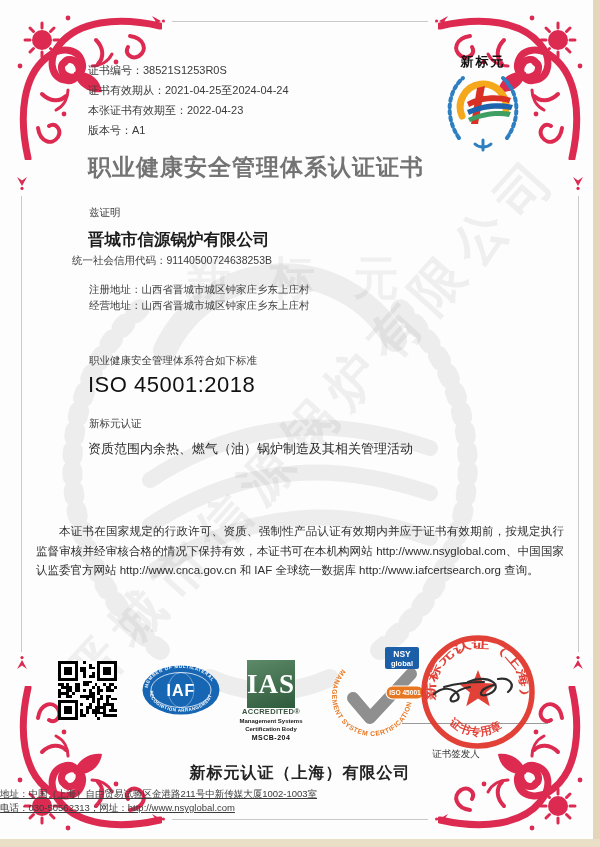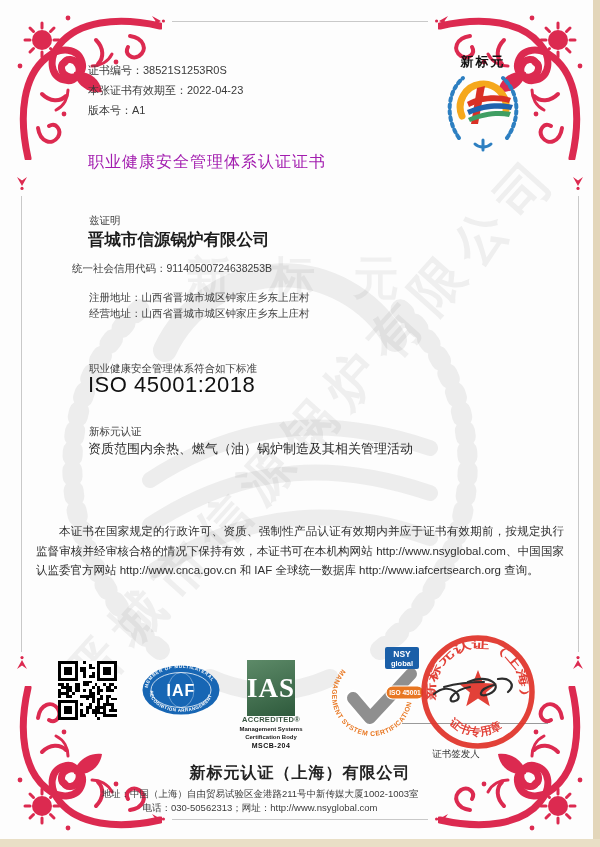--- a/index.html
+++ b/index.html
@@ -23,35 +23,35 @@
   .wm-brand{
     left:185px;top:248px;font-size:46px;font-weight:bold;letter-spacing:38px;
     color:rgba(0,0,0,0.05);white-space:nowrap;
   }
   
   .frame{z-index:2;pointer-events:none;}
   .frame-line{background:#c9c9c9;}
   
   .content{z-index:3;}
   .hdr-line{font-size:11px;line-height:20px;color:#3a3a3a;white-space:nowrap;}
-  .title{font-size:16px;font-weight:normal;color:#a21caf;letter-spacing:1px;white-space:nowrap;}
-  .small{font-size:10.5px;color:#3c3c3c;white-space:nowrap;margin-top:8px;}
+  .title{font-size:23px;font-weight:bold;color:#737373;letter-spacing:1px;white-space:nowrap;}
+  .small{font-size:10.5px;color:#3c3c3c;white-space:nowrap;}
   .company-name{font-size:16.5px;font-weight:bold;color:#1c1c1c;white-space:nowrap;}
   .std-code{font-size:22px;font-weight:normal;color:#111;letter-spacing:.5px;}
   .scope-text{font-size:13px;color:#2b2b2b;white-space:nowrap;}
   .para{
     width:528px;font-size:11.5px;line-height:19.5px;color:#2e2e2e;
     text-align:justify;text-indent:2em;
   }
   .signer{font-size:9.5px;color:#333;text-align:center;width:90px;}
   .f-company{width:600px;text-align:center;font-size:16px;font-weight:600;color:#222;letter-spacing:1px;}
-  .f-small{width:520px;text-align:center;font-size:9.5px;color:#3c3c3c;}
+  .f-small{width:520px;font-size:9.5px;color:#3c3c3c;text-decoration:underline;}
   .ias-wrap{width:80px;text-align:center;line-height:1;}
   .ias-square{
-    width:48px;height:56px;margin:0 auto;
+    width:48px;height:48px;margin:0 auto;
     background:linear-gradient(160deg,#5d8a68,#2e5a3c);
     display:flex;align-items:center;justify-content:center;
   }
   .ias-label{font-family:"Liberation Serif","DejaVu Serif",serif;font-weight:bold;font-size:27px;color:#fff;letter-spacing:1px;}
   .ias-accredited{font-size:7.5px;font-weight:bold;color:#37523f;letter-spacing:.3px;}
   .ias-sub{font-size:6px;font-weight:600;color:#1c1c1c;margin-top:2px;}
   .ias-code{font-size:7px;font-weight:bold;color:#111;margin-top:2px;letter-spacing:.5px;}
   .sig-line{height:1px;background:#9a9a9a;}
 </style>
 </head>
@@ -169,20 +169,21 @@
     <g transform="rotate(-90,7,7)">
       <use href="#finial"></use>
     </g>
   </svg>
 
 <div class="abs edge-right"></div>
 <div class="abs edge-bottom"></div>
 
 <div class="abs content" style="left:88px;top:60px">
   <div class="hdr-line">证书编号：38521S1253R0S</div>
+  <div class="hdr-line">证书有效期从：2021-04-25至2024-04-24</div>
   <div class="hdr-line">本张证书有效期至：2022-04-23</div>
   <div class="hdr-line">版本号：A1</div>
 </div>
 
 <svg class="abs content" style="left:437px;top:50px" width="92" height="106" viewBox="0 0 92 106">
   <text x="46" y="16" text-anchor="middle" font-size="13" font-weight="bold" fill="#111" letter-spacing="2">新标元</text>
   <g fill="none" stroke="#2d7fc1" stroke-linecap="round">
     <path stroke-width="4" stroke-dasharray="3 3.5" d="M22 88 C 8 68 10 42 26 28"></path>
     <path stroke-width="4" stroke-dasharray="3 3.5" d="M70 88 C 84 68 82 42 66 28"></path>
     <path stroke-width="3" d="M38 94 C 42 98 50 98 54 94"></path>

